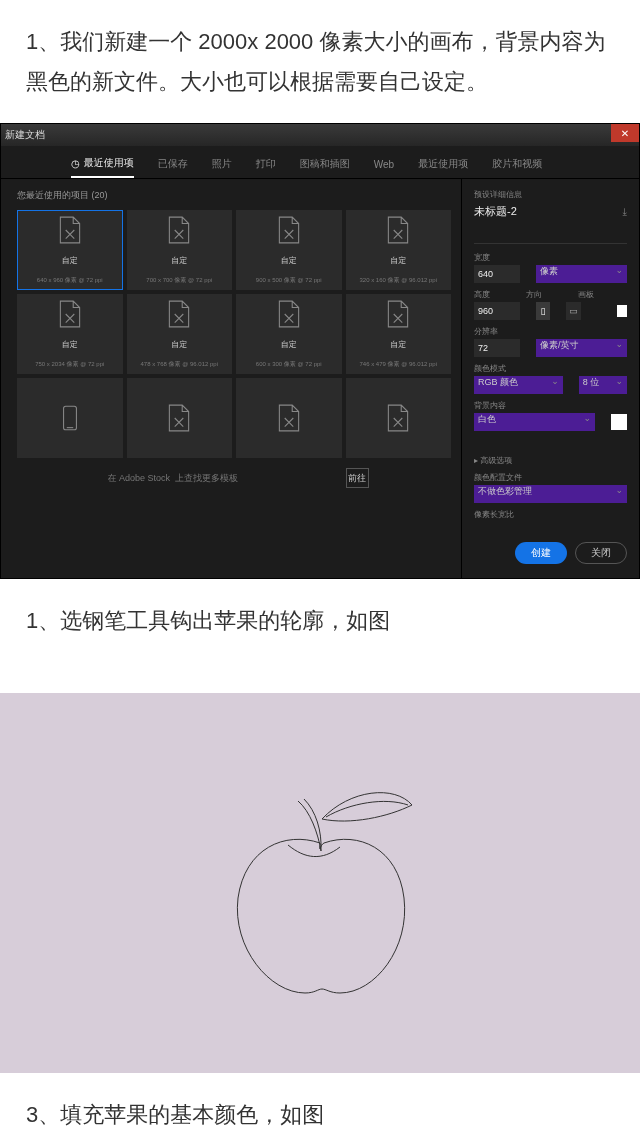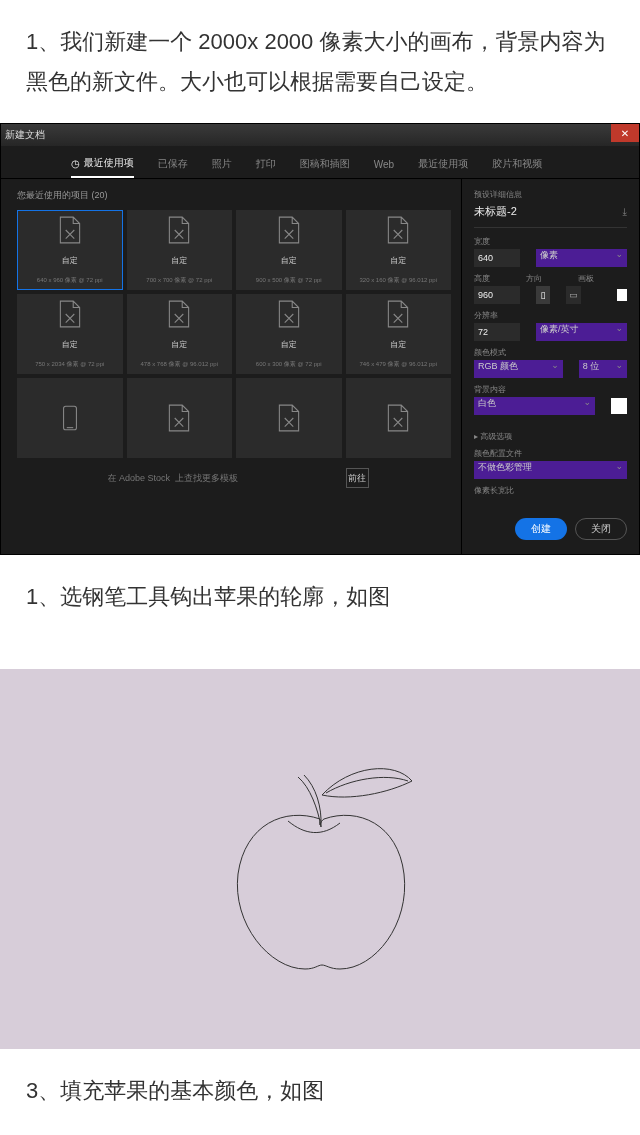--- a/index.html
+++ b/index.html
@@ -23,32 +23,32 @@
   .preset.sel { border: 1px solid #1473e6; }
   .preset-ico { width: 26px; height: 30px; }
   .preset-lbl { font-size: 8px; color: #ccc; }
   .preset-dim { font-size: 6px; color: #777; }
   .search-row { display: flex; align-items: center; justify-content: center; gap: 12px; margin-top: 10px; }
   .search-box { flex: 0 0 210px; height: 20px; background: #1c1c1c; border: none; color: #888; font-size: 9px; padding: 0 8px; }
   .go-btn { border: 1px solid #555; border-radius: 0; height: 20px; width: 23px; background: transparent; color: #ccc; font-size: 9px; margin-left: 24px; }
   
   .settings { width: 178px; border-left: 1px solid #000; padding: 10px 12px 14px; font-size: 9px; color: #aaa; }
   .settings .section-title { color: #888; font-size: 8px; margin-bottom: 4px; }
-  .settings .doc-name { color: #eee; font-size: 11px; display: flex; justify-content: space-between; align-items: center; padding-bottom: 8px; border-bottom: 1px solid #333; margin-bottom: 8px; text-align: right; }
+  .settings .doc-name { color: #eee; font-size: 11px; display: flex; justify-content: space-between; align-items: center; padding-bottom: 24px; border-bottom: 1px solid #333; margin-bottom: 8px; text-align: right; }
   .field-label { font-size: 8px; color: #888; margin-top: 6px; }
   .row { display: flex; gap: 16px; margin-top: 2px; align-items: center; }
   .input { background: #2b2b2b; border: none; color: #eee; height: 18px; padding: 0 4px; font-size: 9px; }
   .input.num { width: 46px; }
   .sel-box { background: #4c1d95; border: none; color: #ccc; height: 18px; font-size: 9px; padding: 0 4px; flex: 1; position: relative; }
   .sel-box::after { content: "⌄"; position: absolute; right: 4px; color: #888; }
   .icon-btn { width: 18px; height: 18px; background: #2b2b2b; display: inline-flex; align-items: center; justify-content: center; font-size: 9px; color: #aaa; }
   .icon-btn.active { background: #3a3a3a; color: #fff; }
   .check { width: 12px; height: 12px; background: #fff; display: inline-block; }
   .swatch { width: 16px; height: 16px; background: #fff; display: inline-block; }
-  .adv { font-size: 8px; color: #888; margin-top: 16px; }
+  .adv { font-size: 8px; color: #888; margin-top: 24px; }
   .btn-row { display: flex; gap: 8px; margin-top: 22px; justify-content: flex-end; }
   .btn { border-radius: 12px; height: 22px; width: 52px; font-size: 10px; border: none; }
   .btn.primary { background: #1473e6; color: #fff; }
   .btn.ghost { background: transparent; border: 1px solid #555; color: #ccc; }
 
   .apple-area { width: 640px; height: 380px; background: #d7cdd9; margin-top: 30px; display: flex; align-items: center; justify-content: center; }
   .apple-svg { width: 260px; height: 260px; }
   .apple-svg path, .apple-svg line { stroke: #333; stroke-width: 1; fill: none; }
 
   .footer-credit { font-size: 12px; color: #999; text-align: right; padding: 4px 10px 6px; }

